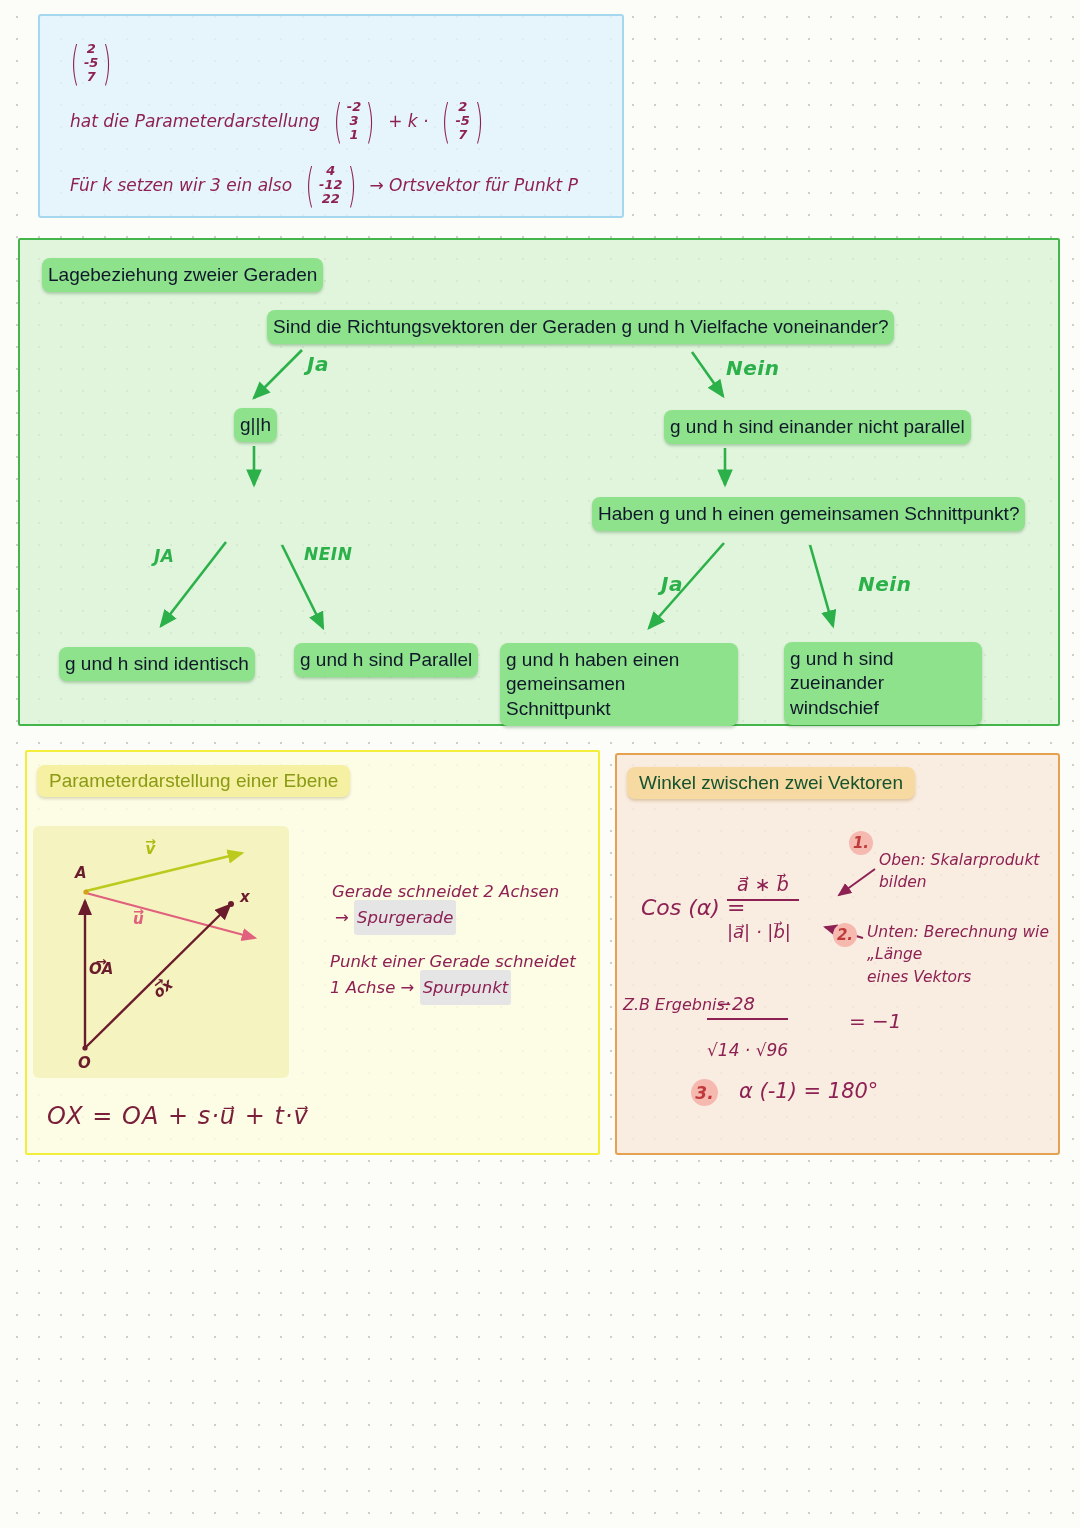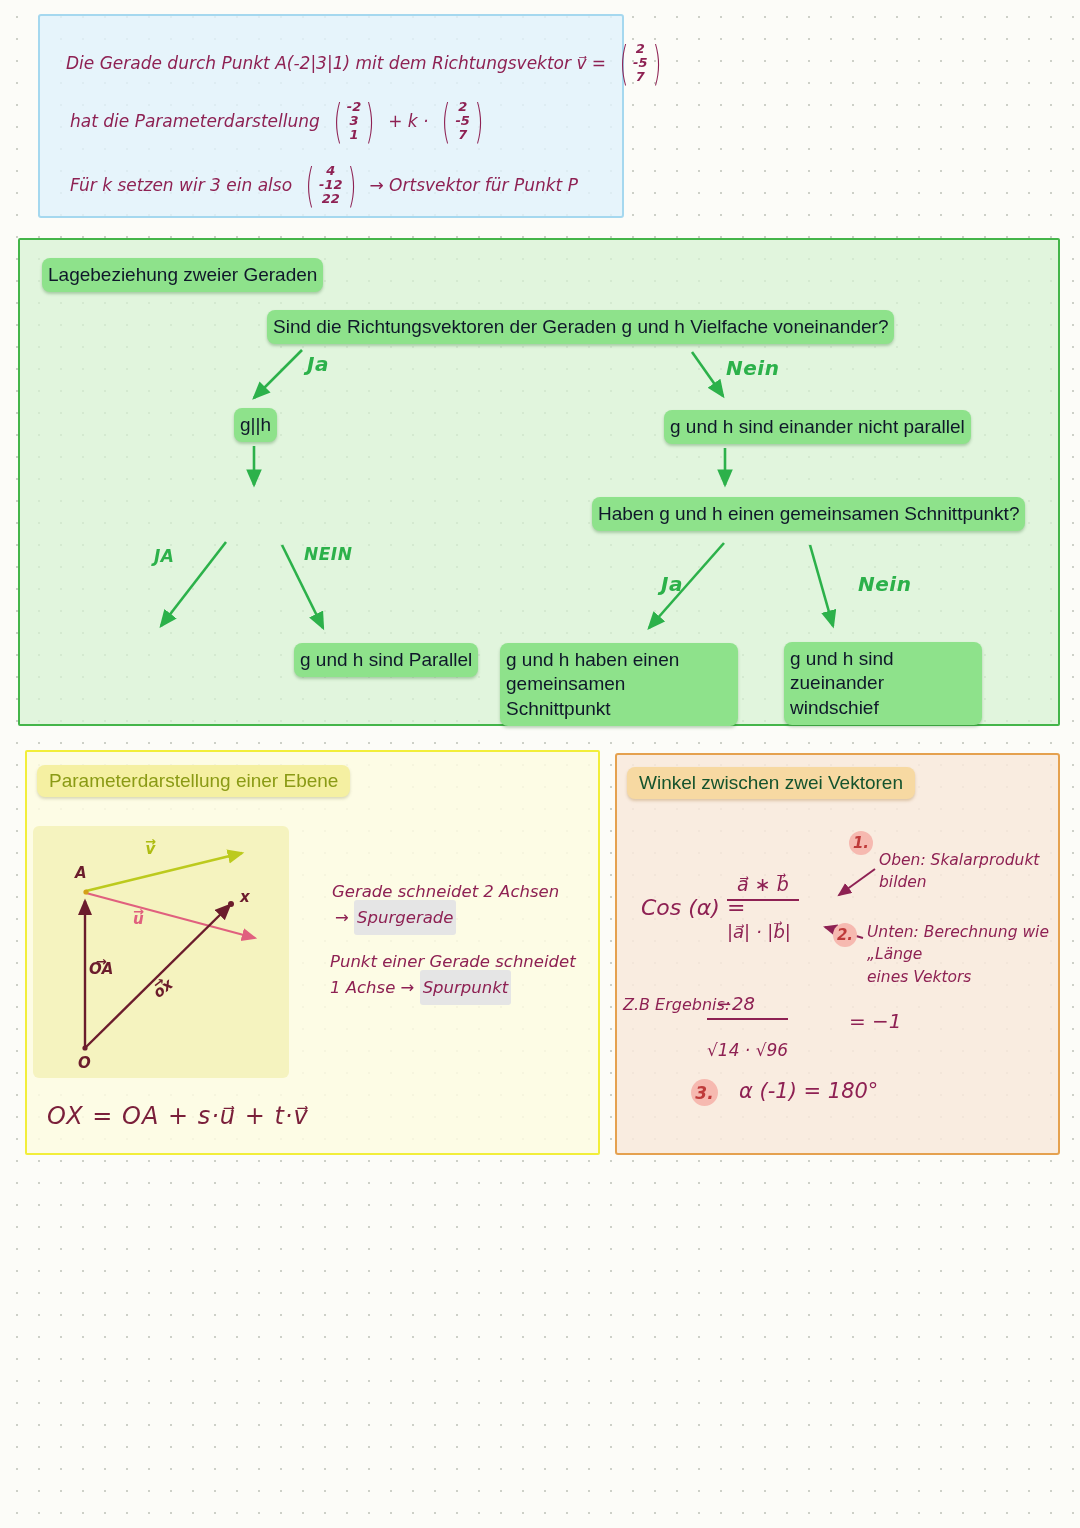--- a/index.html
+++ b/index.html
@@ -59,21 +59,20 @@
   .frac{position:absolute;text-align:left;}
   .frac .num{display:block;border-bottom:2px solid #8e2153;padding:0 10px 4px;font-size:19px;}
   .frac .den{display:block;padding-top:20px;font-size:18px;}
   svg.overlay{position:absolute;left:0;top:0;pointer-events:none;}
 </style>
 </head>
 <body>
 
 <div class="box blue-box">
   <div class="note-line hand" style="left:26px;top:24px;">
-    <span>Die Gerade durch Punkt A(-2|3|1) mit dem Richtungsvektor v⃗ =</span>
     <span class="vec">
         <span class="col">2
 -5
 7</span>
       </span>
   </div>
   <div class="note-line hand" style="left:30px;top:82px;">
     <span>hat die Parameterdarstellung</span>
     <span class="vec">
         <span class="col">-2
@@ -121,20 +120,21 @@
   <div class="chip" style="left:247px;top:70px;">Sind die Richtungsvektoren der Geraden g und h Vielfache voneinander?</div>
   <div class="hw-green" style="left:287px;top:112px;">Ja</div>
   <div class="hw-green" style="left:706px;top:116px;">Nein</div>
   <div class="chip" style="left:214px;top:168px;">g||h</div>
   <div class="chip" style="left:644px;top:170px;">g und h sind einander nicht parallel</div>
   <div class="chip" style="left:572px;top:257px;">Haben g und h einen gemeinsamen Schnittpunkt?</div>
   <div class="hw-green" style="left:134px;top:306px;font-size:17px;">JA</div>
   <div class="hw-green" style="left:284px;top:304px;font-size:17px;">NEIN</div>
   <div class="hw-green" style="left:641px;top:332px;">Ja</div>
   <div class="hw-green" style="left:838px;top:332px;">Nein</div>
+  <div class="chip" style="left:39px;top:407px;">g und h sind identisch</div>
   <div class="chip" style="left:274px;top:403px;">g und h sind Parallel</div>
   <div class="chip multi" style="left:480px;top:403px;width:226px;">g und h haben einen gemeinsamen Schnittpunkt</div>
   <div class="chip multi" style="left:764px;top:402px;width:186px;">g und h sind zueinander windschief</div>
 </div>
 
 <div class="box yellow-box">
   <div class="title-chip yellow-title" style="left:10px;top:13px;">Parameterdarstellung einer Ebene</div>
 
   <div class="diagram">
     <svg class="overlay" width="256" height="252" viewBox="0 0 256 252">

